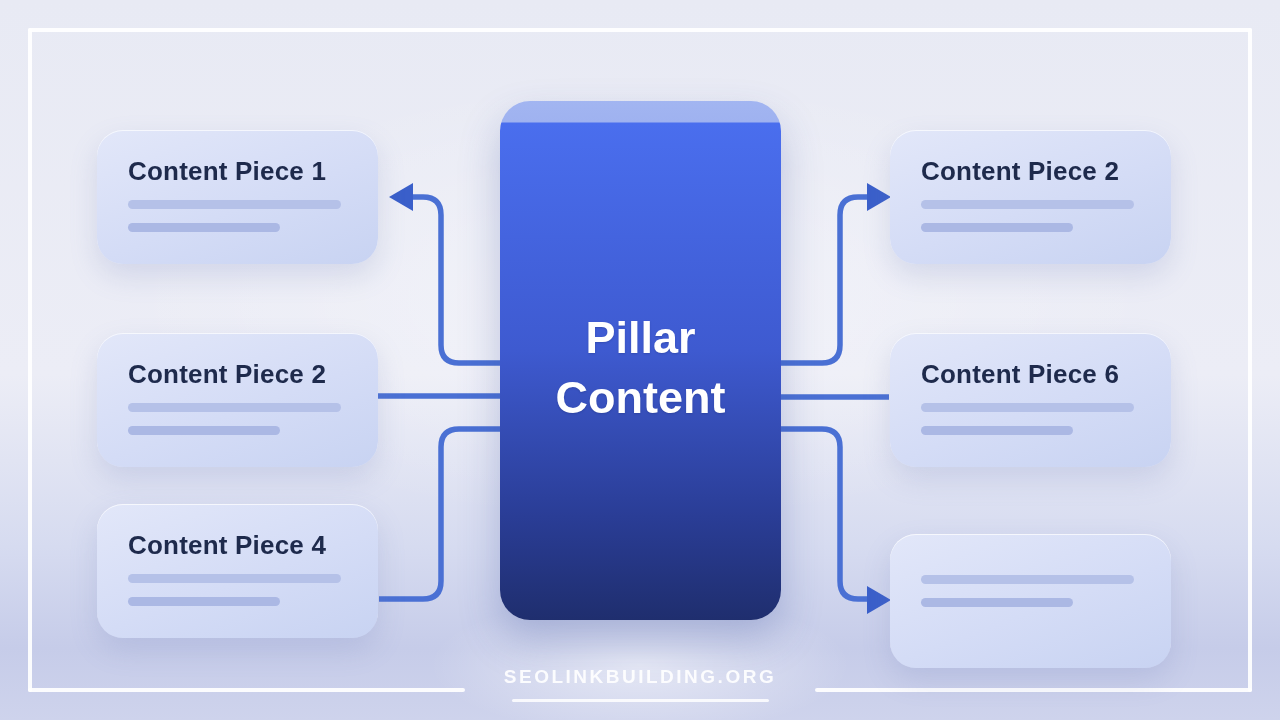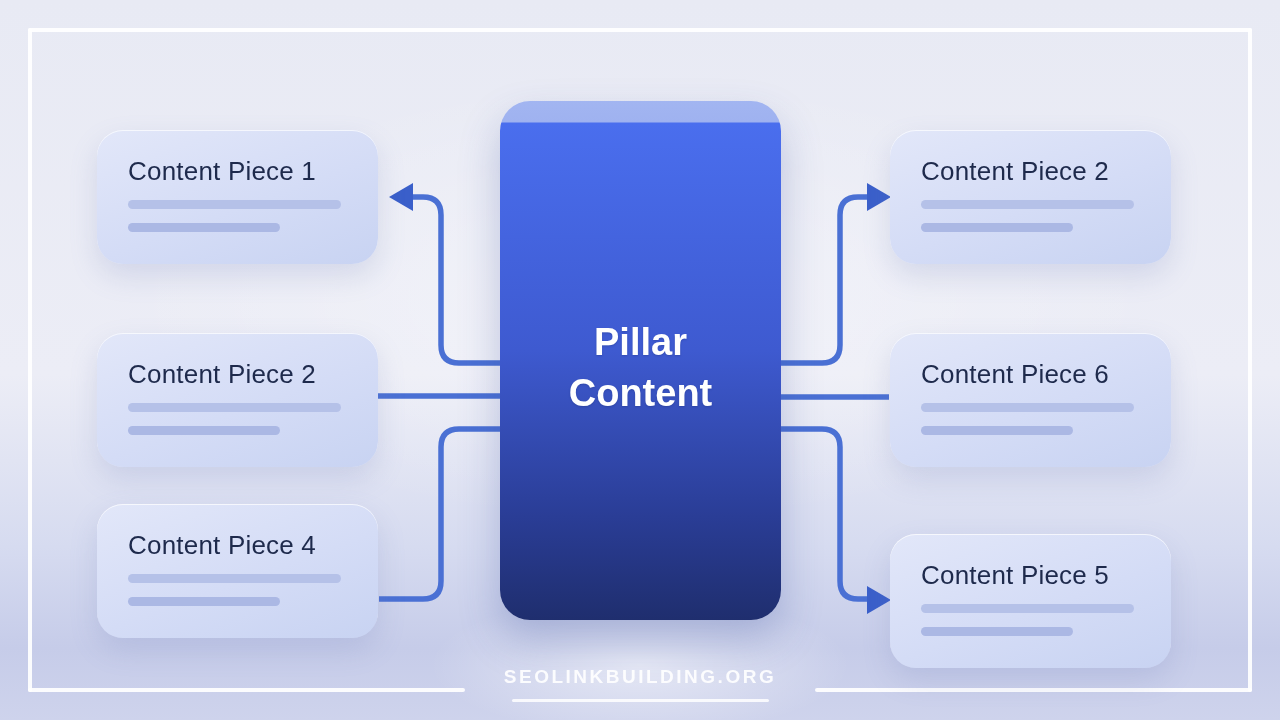--- a/index.html
+++ b/index.html
@@ -20,33 +20,33 @@
   .frame-bottom-r{left:815px;top:688px;width:437px;height:4px;}
 
   .connector-layer{position:absolute;left:0;top:0;z-index:1;}
 
   .content-node{
     position:absolute;width:281px;height:134px;border-radius:26px;z-index:2;
     background:linear-gradient(160deg,#e2e7f9 0%,#d4dcf6 55%,#c8d3f2 100%);
     box-shadow:0 12px 28px rgba(110,125,185,0.20), inset 0 1px 0 rgba(255,255,255,0.7);
     padding:27px 0 0 31px;
   }
-  .node-title{font-size:26px;font-weight:400;color:#1e2a4c;letter-spacing:0.2px;line-height:1.1;}
+  .node-title{font-size:26px;font-weight:700;color:#1e2a4c;letter-spacing:0.2px;line-height:1.1;}
   .bar{height:9px;border-radius:5px;}
   .bar1{width:213px;margin-top:14px;background:#b5c1e8;}
   .bar2{width:152px;margin-top:14px;background:#abb8e4;}
 
   .pillar{
     position:absolute;left:500px;top:101px;width:281px;height:519px;border-radius:30px;z-index:3;
     background:linear-gradient(180deg,#a2b5f1 0px,#9fb2f0 21px,#4a6eee 22px,#3e5ad0 48%,#2a3d96 80%,#1f2e6e 100%);
     box-shadow:0 20px 40px rgba(55,75,155,0.28);
     display:flex;align-items:center;justify-content:center;text-align:center;
   }
   .pillar-title{
-    width:212px;color:#ffffff;font-size:38px;font-weight:700;line-height:1.32;
+    width:212px;color:#ffffff;font-size:45px;font-weight:700;line-height:1.32;
     margin-top:14px;text-shadow:0 1px 2px rgba(20,35,90,0.25);
   }
 
   .watermark{
     position:absolute;left:50%;top:666px;transform:translateX(-50%);z-index:4;
     color:rgba(255,255,255,0.9);font-size:19px;font-weight:600;letter-spacing:2.5px;white-space:nowrap;
   }
   .watermark-underline{
     position:absolute;left:512px;top:699px;width:257px;height:3px;z-index:4;
     background:rgba(255,255,255,0.85);border-radius:2px;
@@ -99,21 +99,20 @@
     <div class="node-title">Content Piece 2</div>
     <div class="bar bar1"></div>
     <div class="bar bar2"></div>
   </div>
   <div class="content-node" style="left:890px;top:333px;">
     <div class="node-title">Content Piece 6</div>
     <div class="bar bar1"></div>
     <div class="bar bar2"></div>
   </div>
   <div class="content-node" style="left:890px;top:534px;">
-    <div class="node-title">Content Piece 5</div>
     <div class="bar bar1"></div>
     <div class="bar bar2"></div>
   </div>
 
   <div class="pillar">
     <div class="pillar-title">Pillar Content</div>
   </div>
 
   <div class="watermark">SEOLINKBUILDING.ORG</div>
   <div class="watermark-underline"></div>

